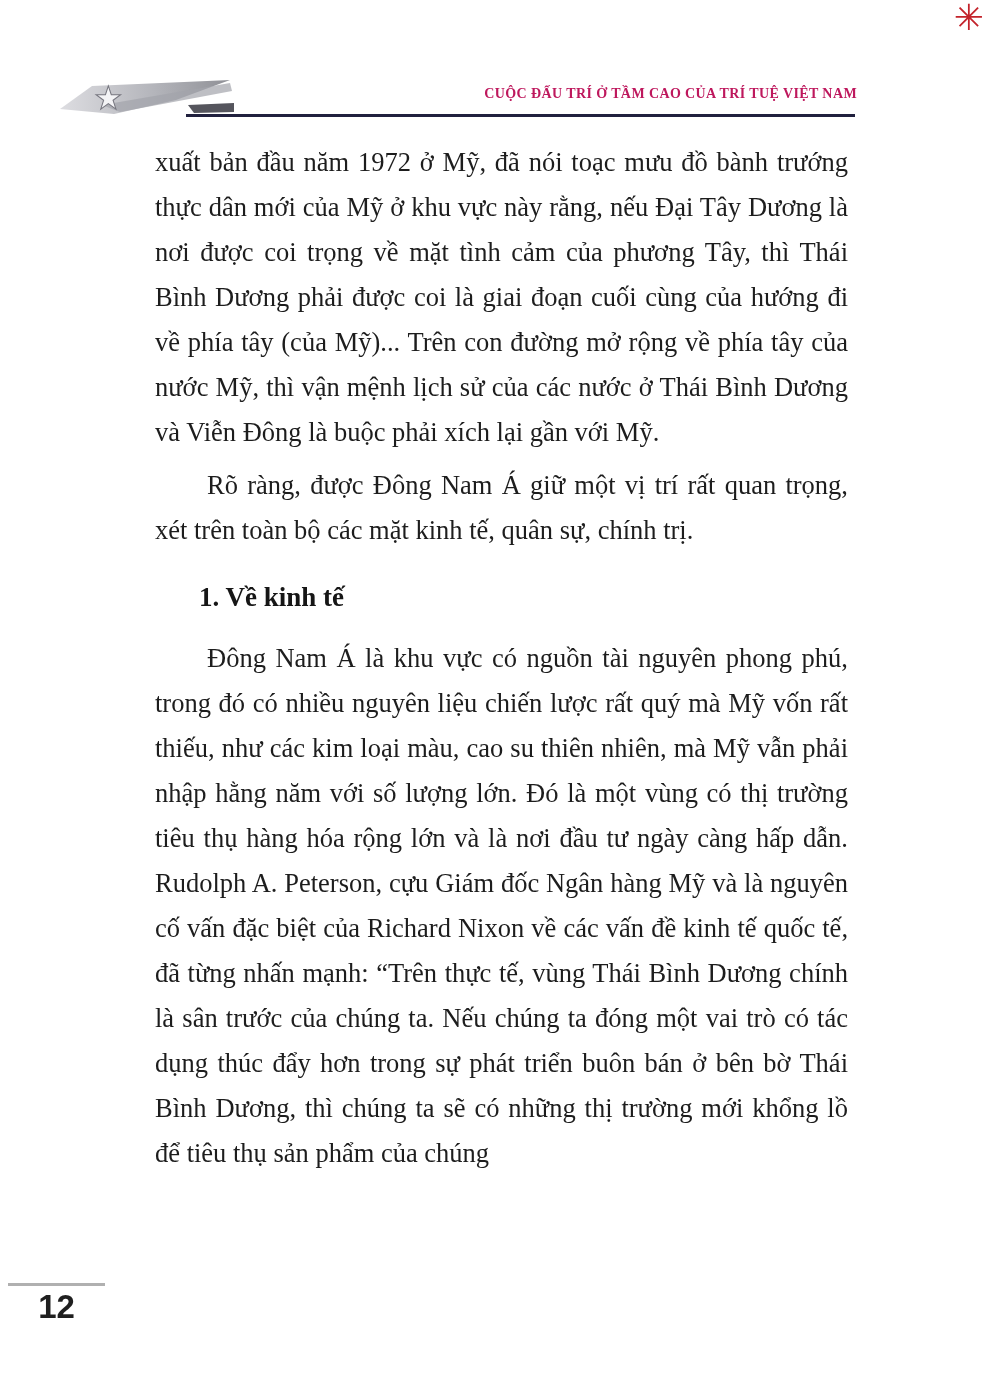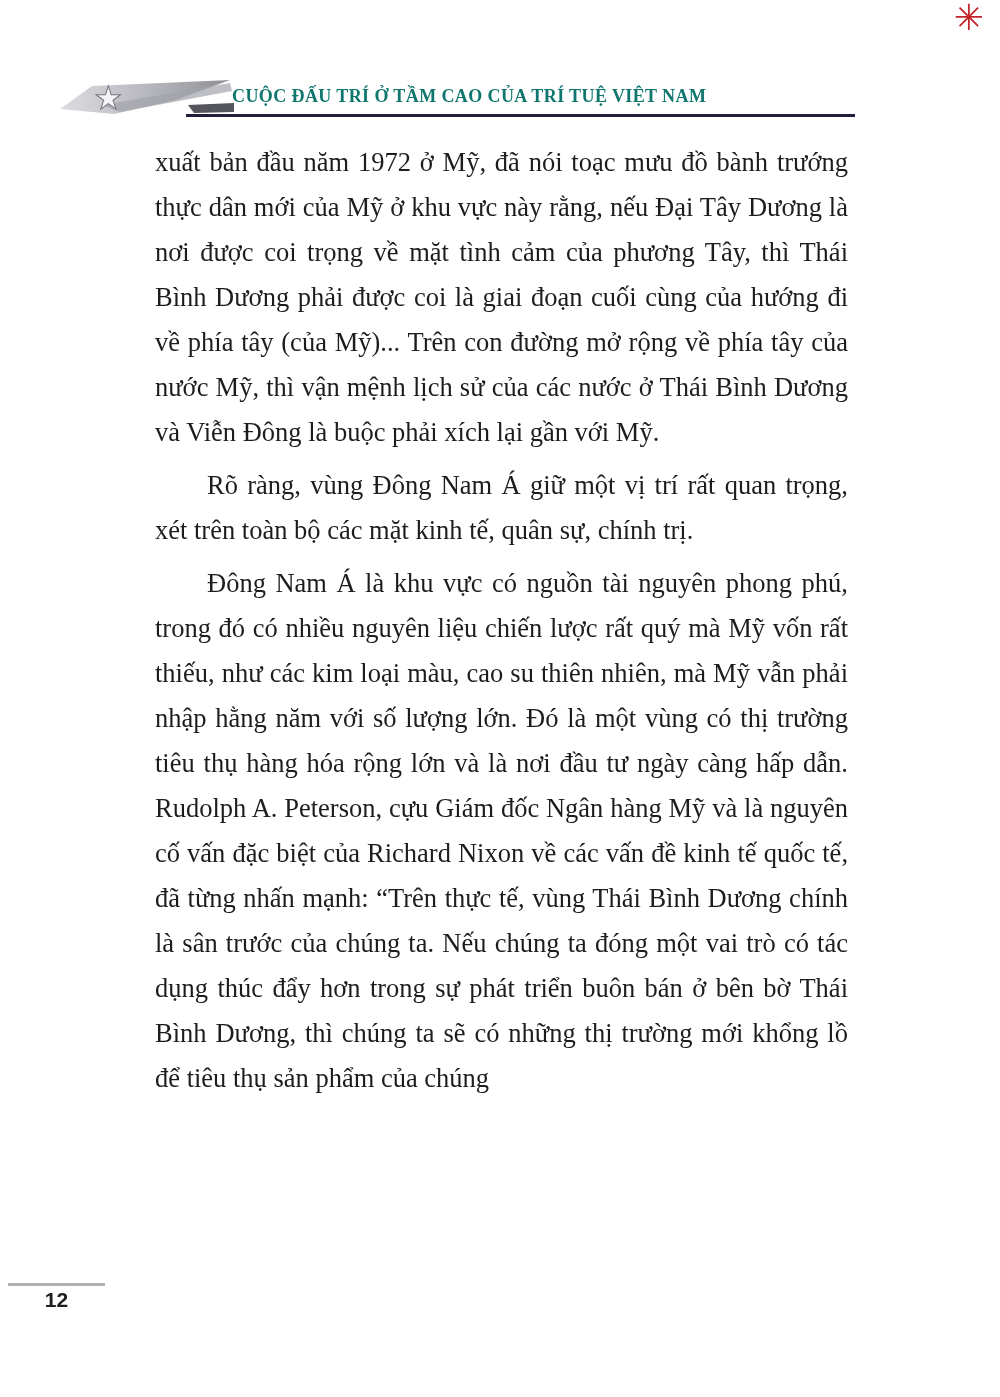--- a/index.html
+++ b/index.html
@@ -34,25 +34,25 @@
     left: 58px;
     top: 78px;
     width: 178px;
     height: 42px;
   }
   .header-title {
     position: absolute;
     left: 232px;
     top: 86px;
     width: 625px;
-    text-align: left;
-    font-size: 18px;
+    text-align: right;
+    font-size: 14px;
     font-weight: bold;
     letter-spacing: 0.4px;
-    color: #0f766e;
+    color: #be185d;
     white-space: nowrap;
   }
   .header-rule {
     position: absolute;
     left: 186px;
     top: 114px;
     width: 669px;
     height: 3px;
     background: #20203e;
   }
@@ -92,21 +92,21 @@
     background: #b0b0b0;
   }
   .page-number {
     position: absolute;
     left: 8px;
     top: 1288px;
     width: 97px;
     text-align: center;
     font-family: "Liberation Sans", sans-serif;
     font-weight: bold;
-    font-size: 21px;
+    font-size: 33px;
     color: #1f1f1f;
   }
 </style>
 </head>
 <body>
 
 <div class="page">
 
   <span class="corner-ornament">✳</span>
 
@@ -123,20 +123,21 @@
     <text x="36" y="31" font-size="32" fill="#f4f4f6" stroke="#76767f" stroke-width="1" font-family="DejaVu Sans, sans-serif">★</text>
     <polygon points="130,27 176,25 176,34 136,35" fill="#55555d"></polygon>
   </svg>
 
   <div class="header-title">CUỘC ĐẤU TRÍ Ở TẦM CAO CỦA TRÍ TUỆ VIỆT NAM</div>
 
   <div class="header-rule"></div>
 
   <main class="body-text">
     <p class="para">xuất bản đầu năm 1972 ở Mỹ, đã nói toạc mưu đồ bành trướng thực dân mới của Mỹ ở khu vực này rằng, nếu Đại Tây Dương là nơi được coi trọng về mặt tình cảm của phương Tây, thì Thái Bình Dương phải được coi là giai đoạn cuối cùng của hướng đi về phía tây (của Mỹ)... Trên con đường mở rộng về phía tây của nước Mỹ, thì vận mệnh lịch sử của các nước ở Thái Bình Dương và Viễn Đông là buộc phải xích lại gần với Mỹ.</p>
-    <p class="para para--indent">Rõ ràng, vùng Đông Nam Á giữ một vị trí rất quan trọng, xét trên toàn bộ các mặt kinh tế, quân sự, chính trị.</p>
+    <p class="para para--indent">Rõ ràng, được Đông Nam Á giữ một vị trí rất quan trọng, xét trên toàn bộ các mặt kinh tế, quân sự, chính trị.</p>
+    <h2 class="section-heading">1. Về kinh tế</h2>
     <p class="para para--indent">Đông Nam Á là khu vực có nguồn tài nguyên phong phú, trong đó có nhiều nguyên liệu chiến lược rất quý mà Mỹ vốn rất thiếu, như các kim loại màu, cao su thiên nhiên, mà Mỹ vẫn phải nhập hằng năm với số lượng lớn. Đó là một vùng có thị trường tiêu thụ hàng hóa rộng lớn và là nơi đầu tư ngày càng hấp dẫn. Rudolph A. Peterson, cựu Giám đốc Ngân hàng Mỹ và là nguyên cố vấn đặc biệt của Richard Nixon về các vấn đề kinh tế quốc tế, đã từng nhấn mạnh: “Trên thực tế, vùng Thái Bình Dương chính là sân trước của chúng ta. Nếu chúng ta đóng một vai trò có tác dụng thúc đẩy hơn trong sự phát triển buôn bán ở bên bờ Thái Bình Dương, thì chúng ta sẽ có những thị trường mới khổng lồ để tiêu thụ sản phẩm của chúng</p>
   </main>
 
   <div class="footer-rule"></div>
   <div class="page-number">12</div>
 
 </div>
 
 </body></html>

